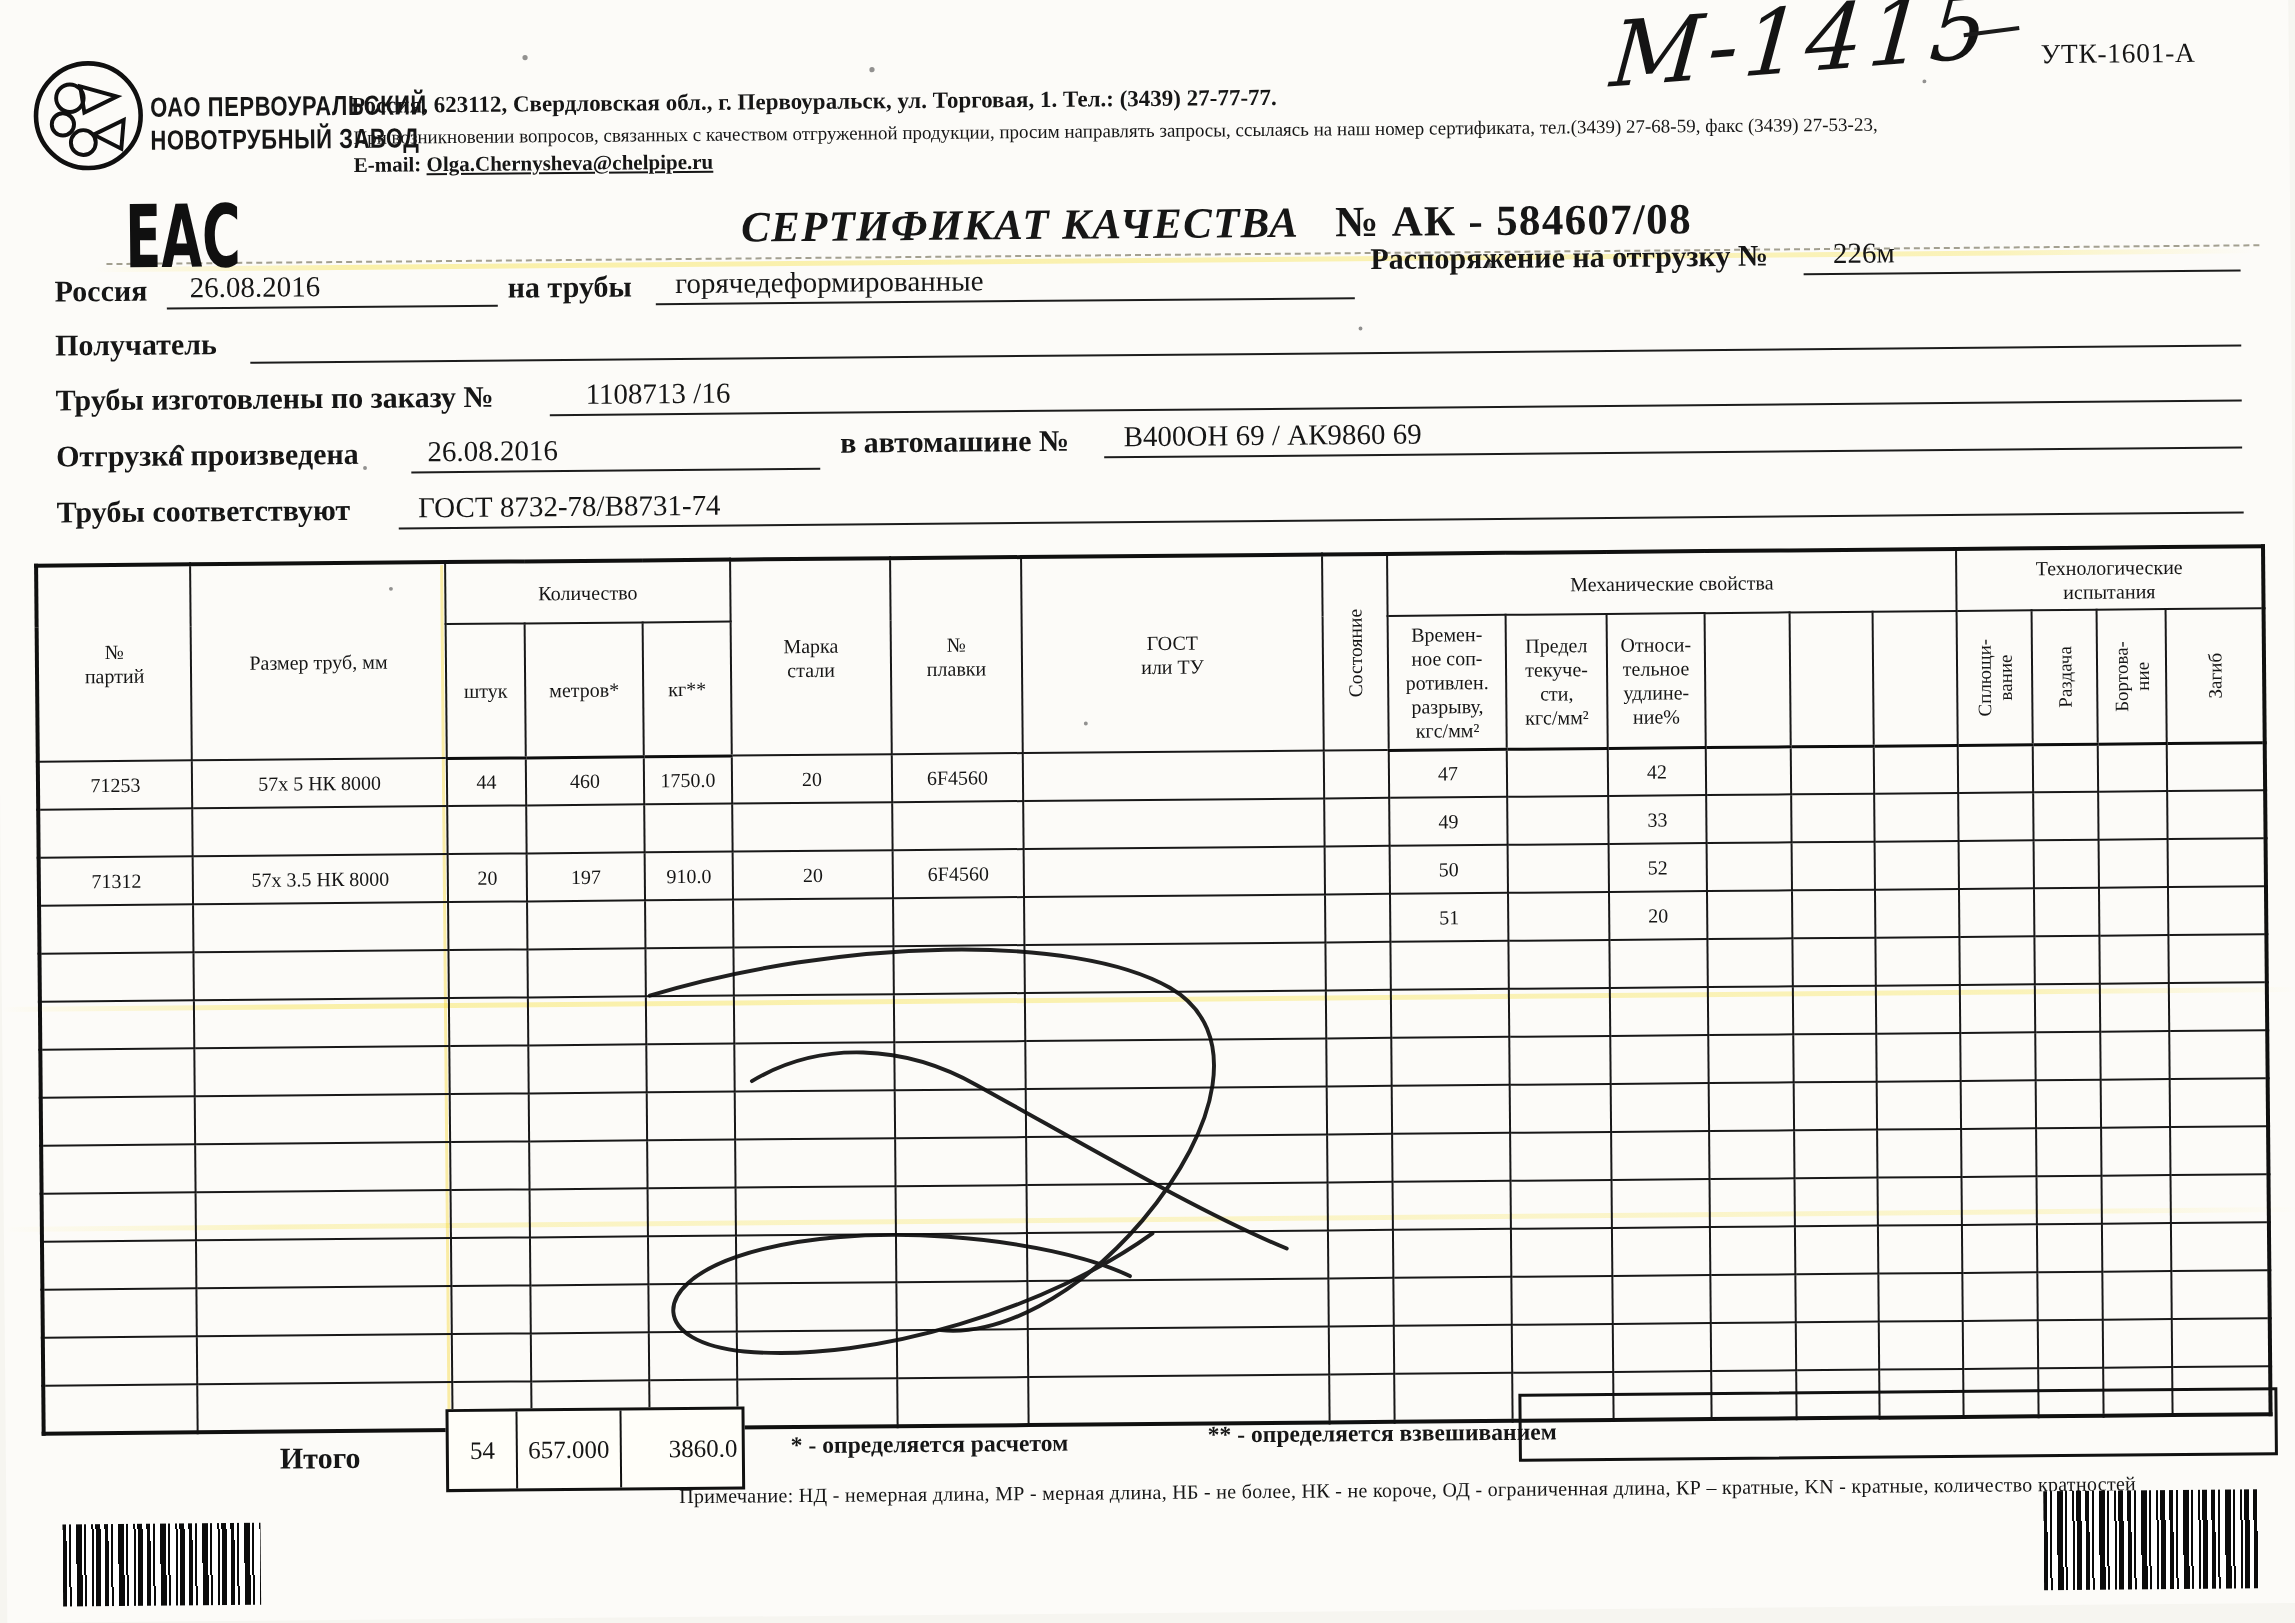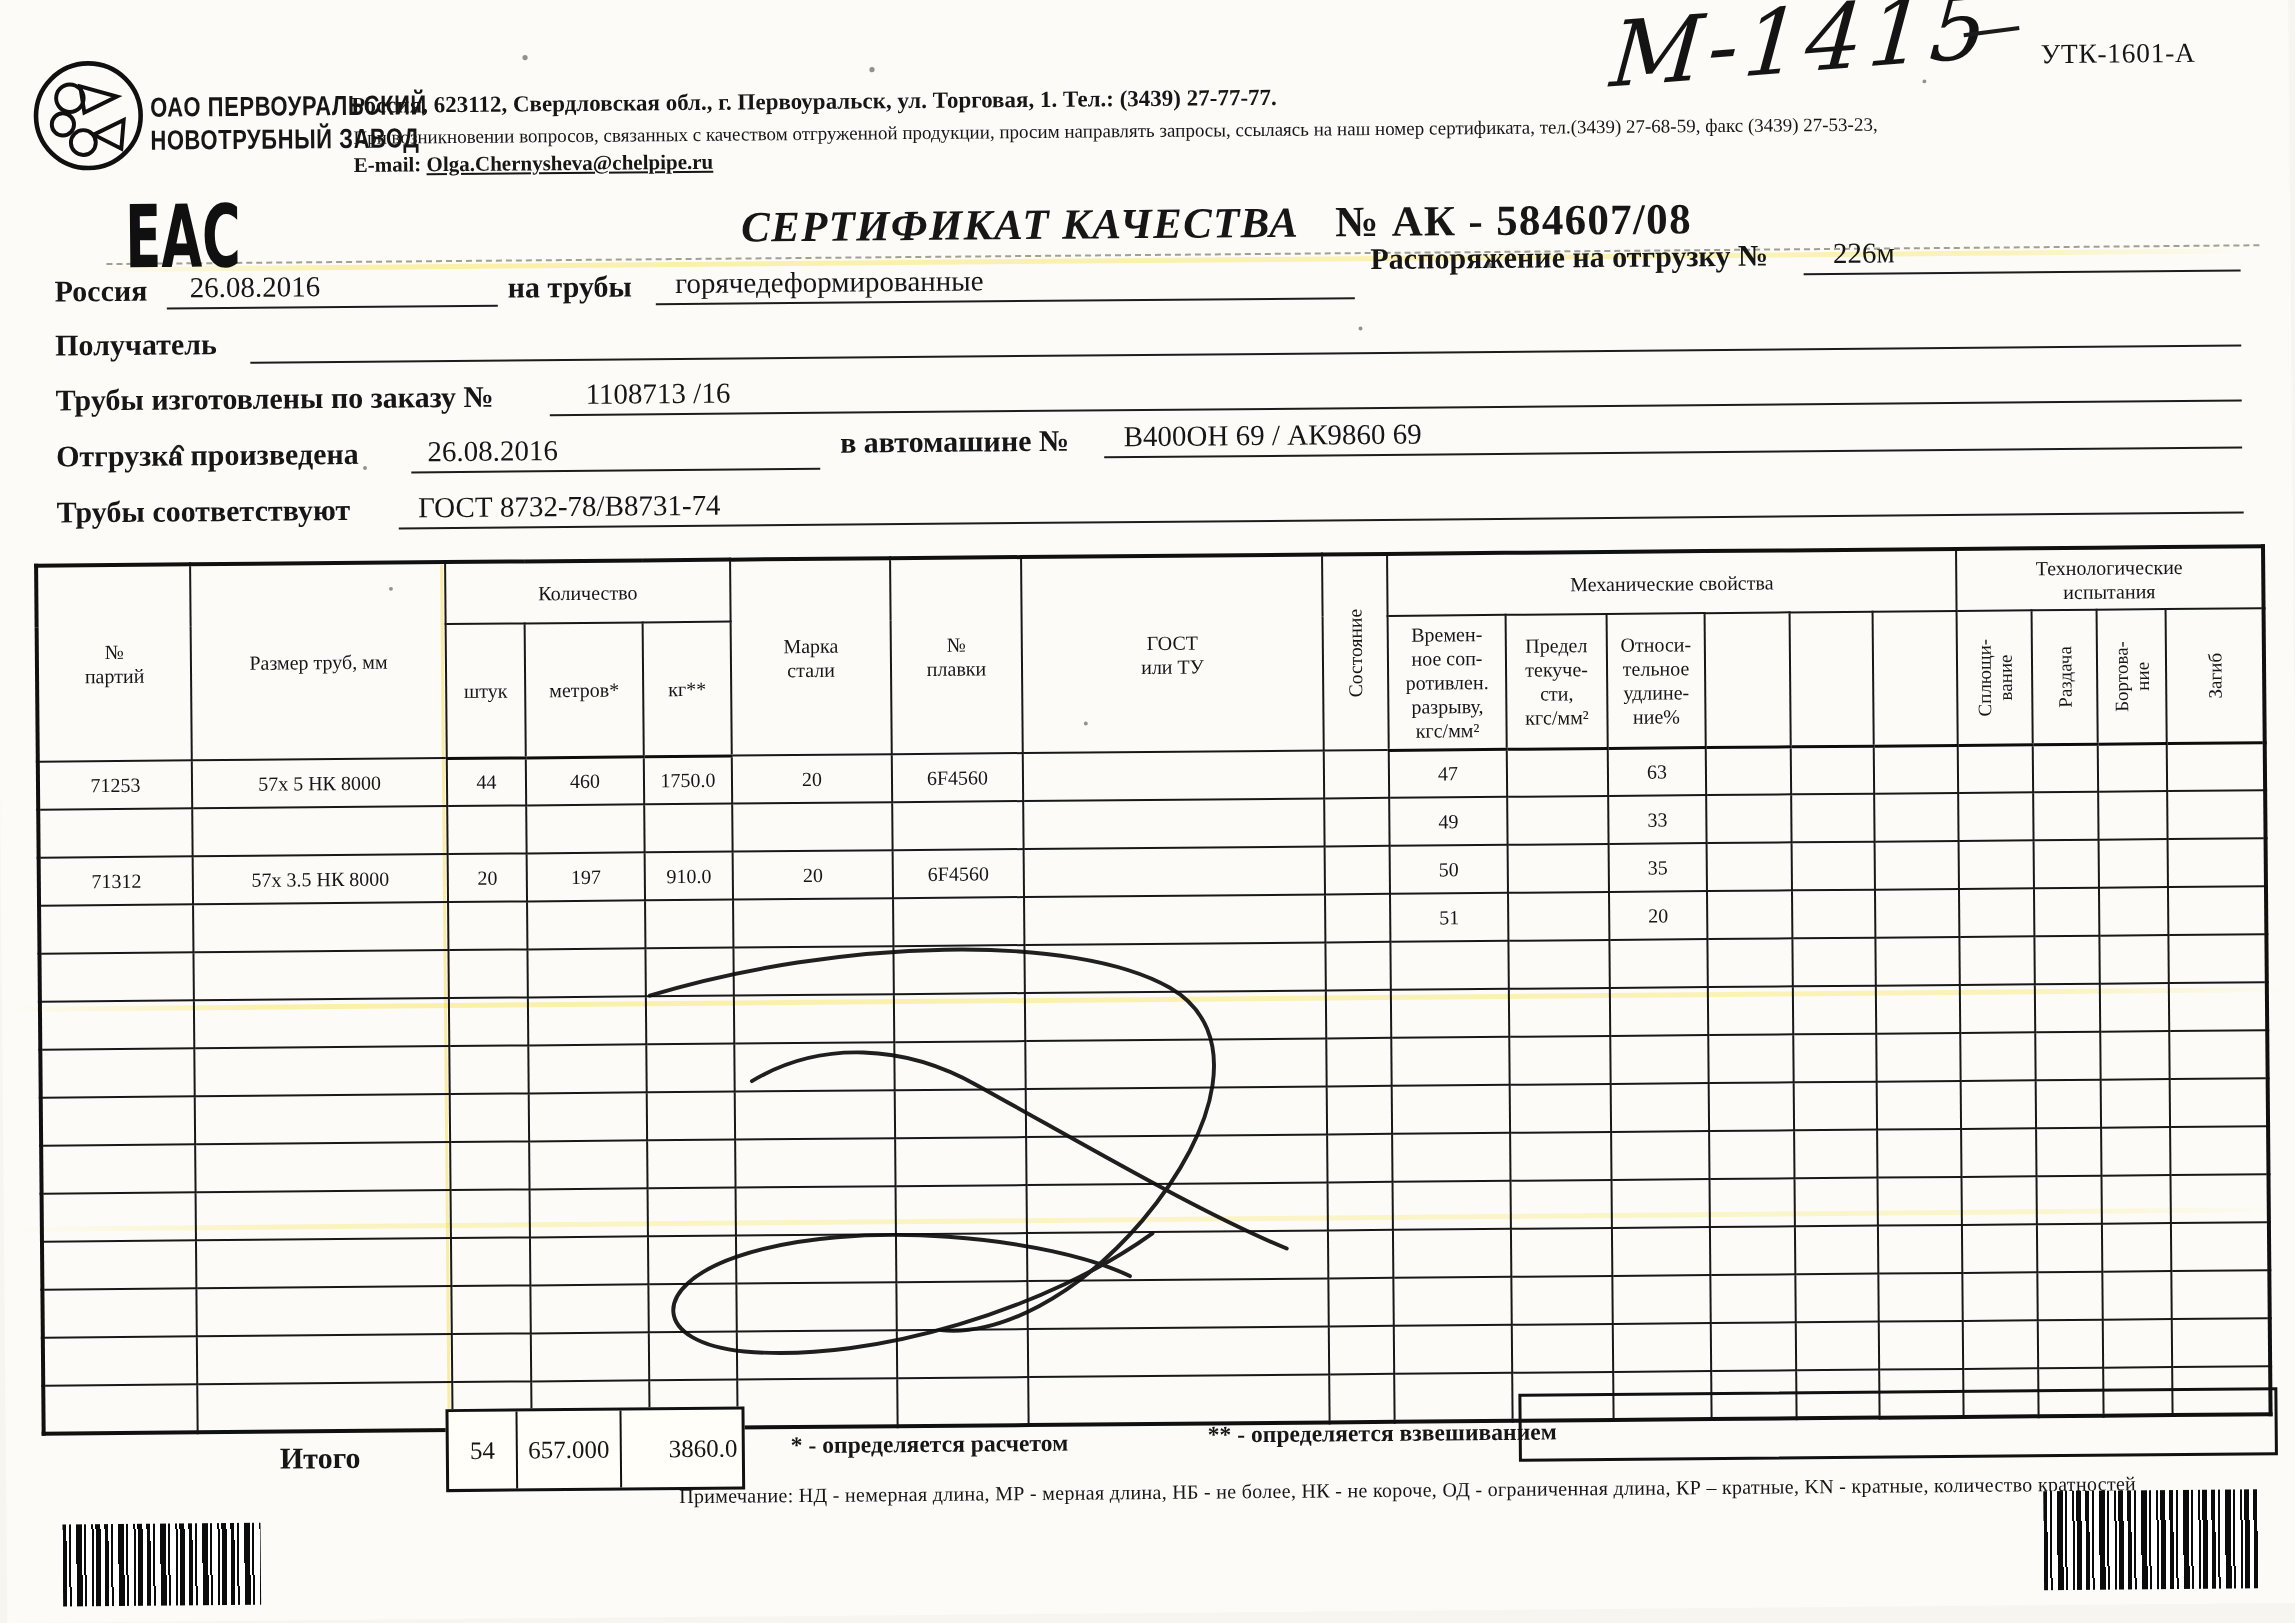--- a/index.html
+++ b/index.html
@@ -234,21 +234,21 @@
           <td>57х 5 НК 8000</td>
           <td>44</td>
           <td>460</td>
           <td>1750.0</td>
           <td>20</td>
           <td>6F4560</td>
           <td></td>
           <td></td>
           <td>47</td>
           <td></td>
-          <td>63</td>
+          <td>42</td>
           <td></td>
           <td></td>
           <td></td>
           <td></td>
           <td></td>
           <td></td>
           <td></td>
         </tr>
         <tr>
           <td></td>
@@ -276,21 +276,21 @@
           <td>57х 3.5 НК 8000</td>
           <td>20</td>
           <td>197</td>
           <td>910.0</td>
           <td>20</td>
           <td>6F4560</td>
           <td></td>
           <td></td>
           <td>50</td>
           <td></td>
-          <td>35</td>
+          <td>52</td>
           <td></td>
           <td></td>
           <td></td>
           <td></td>
           <td></td>
           <td></td>
           <td></td>
         </tr>
         <tr>
           <td></td>

